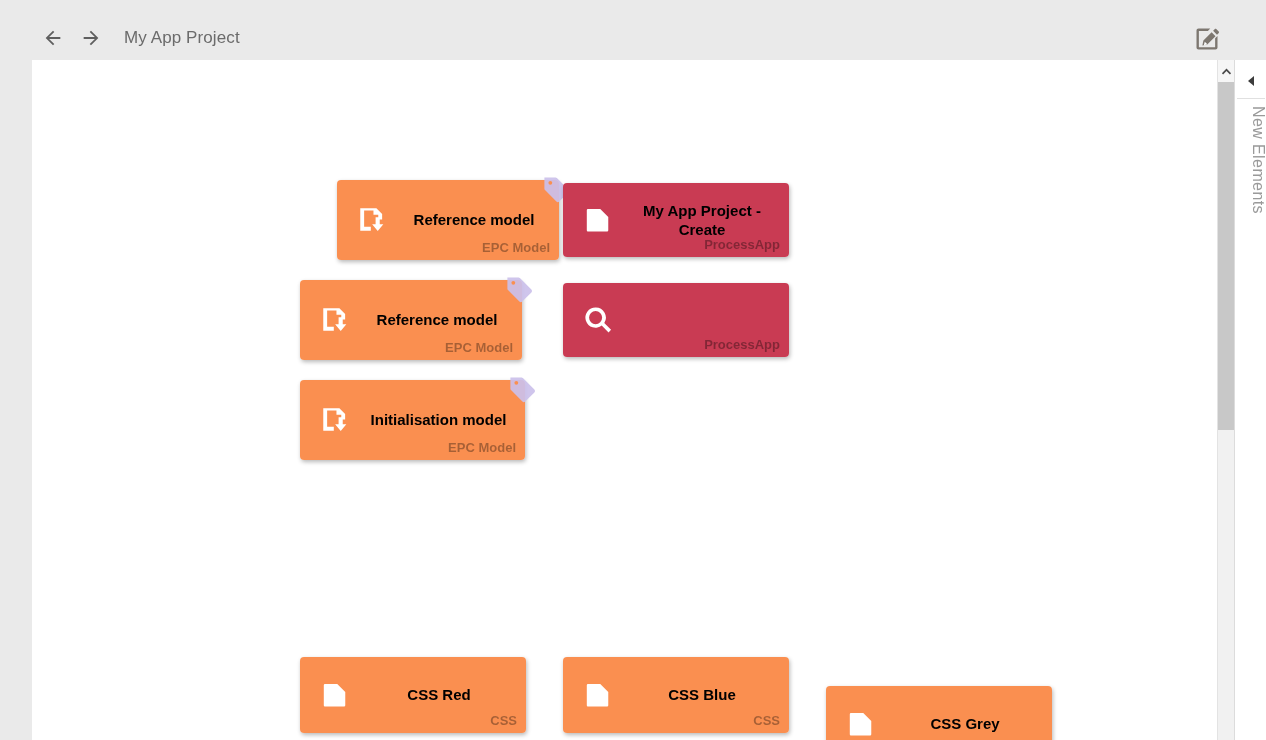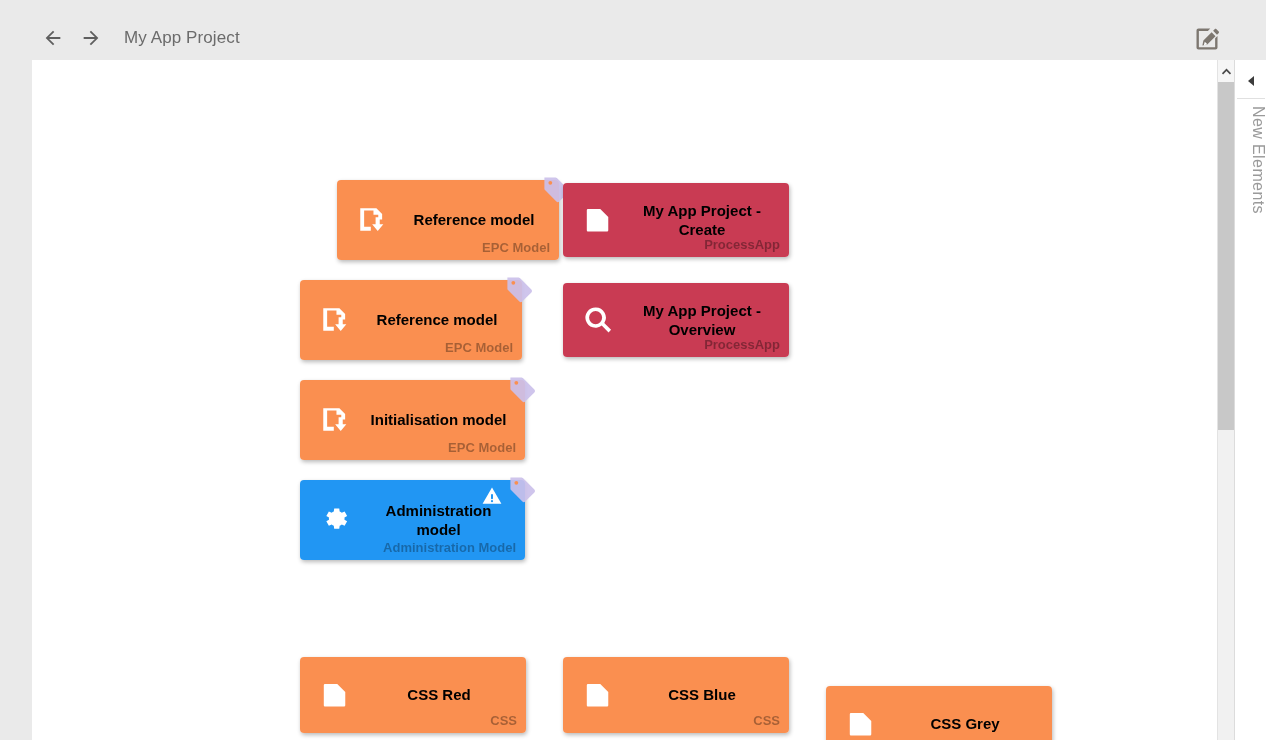--- a/index.html
+++ b/index.html
@@ -240,60 +240,39 @@
           <circle cx="16.3" cy="6.8" r="1.9" fill="#fa8f50"></circle>
         </svg></div>
     </div>
     <div class="tile crimson" style="left: 531px; top: 223px; width: 226px; height: 74px;">
       <div class="tile-inner">
         <div class="tile-icon">
           <svg width="32" height="32" viewBox="0 0 24 24">
             <path d="M10.2 2.6a7.6 7.6 0 1 0 4.6 13.6l5.1 5.1 1.9-1.9-5.1-5.1A7.6 7.6 0 0 0 10.2 2.6zm0 2.7a4.9 4.9 0 1 1 0 9.8 4.9 4.9 0 0 1 0-9.8z" fill="#fff"></path>
           </svg>
         </div>
-        <div class="tile-title">My App Project - Overview</div>
         <div class="tile-type">ProcessApp</div>
       </div>
     </div>
     <div class="tile orange" style="left: 268px; top: 320px; width: 225px; height: 80px;">
       <div class="tile-inner">
         <div class="tile-icon">
           <svg width="32" height="32" viewBox="0 0 24 24">
             <path d="M3.2 3.2h12.1l4.3 4.3v4.1h-2.9V8.1h-3.6V4.9H6.1v12.2h5.0v2.9H3.2z" fill="#fff"></path>
             <path d="M14.7 9.9h3.1v5.3h2.7l-4.2 5-4.2-5h2.6z" fill="#fff"></path>
           </svg>
         </div>
         <div class="tile-title">Initialisation model</div>
         <div class="tile-type">EPC Model</div>
       </div>
       <div class="tile-tag"><svg width="42" height="32" viewBox="0 0 42 32">
           <path d="M3 1.5h18.5c.5 0 1 .2 1.4.6l11.5 11.5c.8.8.8 2 0 2.8l-9.2 9.2c-.8.8-2 .8-2.8 0L11 14.1c-.4-.4-.6-.9-.6-1.4V1.5z" fill="#cbc0ea" opacity="0.92"></path>
           <circle cx="16.3" cy="6.8" r="1.9" fill="#fa8f50"></circle>
         </svg></div>
     </div>
-    <div class="tile blue" style="left: 268px; top: 420px; width: 225px; height: 80px;">
-      <div class="tile-inner">
-        <div class="tile-icon">
-          <svg width="32" height="32" viewBox="0 0 24 24">
-            <path d="M12 8.2a3.8 3.8 0 1 0 0 7.6 3.8 3.8 0 0 0 0-7.6zm9.1 4.8l-2.0-1.1c.1-.6.1-1.2 0-1.8l2.0-1.1-1.9-3.3-2.1.9a8 8 0 0 0-1.6-.9l-.3-2.3h-3.8l-.3 2.3c-.6.2-1.1.5-1.6.9l-2.1-.9-1.9 3.3 2.0 1.1c-.1.6-.1 1.2 0 1.8l-2.0 1.1 1.9 3.3 2.1-.9c.5.4 1.0.7 1.6.9l.3 2.3h3.8l.3-2.3c.6-.2 1.1-.5 1.6-.9l2.1.9z" fill="#fff"></path>
-          </svg>
-        </div>
-        <div class="tile-title">Administration model</div>
-        <div class="tile-type">Administration Model</div>
-      </div>
-      <div class="tile-warning"><svg width="22" height="20" viewBox="0 0 22 20">
-          <path d="M11 1.6l9.4 16.2H1.6z" fill="#ffffff"></path>
-          <rect x="10.0" y="8.0" width="2.0" height="5.2" rx="0.9" fill="#2196f3"></rect>
-          <circle cx="11" cy="15.2" r="1.1" fill="#2196f3"></circle>
-        </svg></div>
-      <div class="tile-tag"><svg width="42" height="32" viewBox="0 0 42 32">
-          <path d="M3 1.5h18.5c.5 0 1 .2 1.4.6l11.5 11.5c.8.8.8 2 0 2.8l-9.2 9.2c-.8.8-2 .8-2.8 0L11 14.1c-.4-.4-.6-.9-.6-1.4V1.5z" fill="#cbc0ea" opacity="0.92"></path>
-          <circle cx="16.3" cy="6.8" r="1.9" fill="#fa8f50"></circle>
-        </svg></div>
-    </div>
     <div class="tile orange" style="left: 268px; top: 597px; width: 226px; height: 76px;">
       <div class="tile-inner">
         <div class="tile-icon">
           <svg width="32" height="32" viewBox="0 0 24 24">
             <path d="M4.6 3.8h9.1l6.0 6.0v9.8c0 .6-.5 1.0-1.0 1.0H4.6c-.6 0-1.0-.5-1.0-1.0V4.8c0-.6.5-1.0 1.0-1.0z" fill="#fff"></path>
             <path d="M14.1 3.9v5.4h5.4z" fill="#fff" opacity="0"></path>
           </svg>
         </div>
         <div class="tile-title">CSS Red</div>
         <div class="tile-type">CSS</div>

